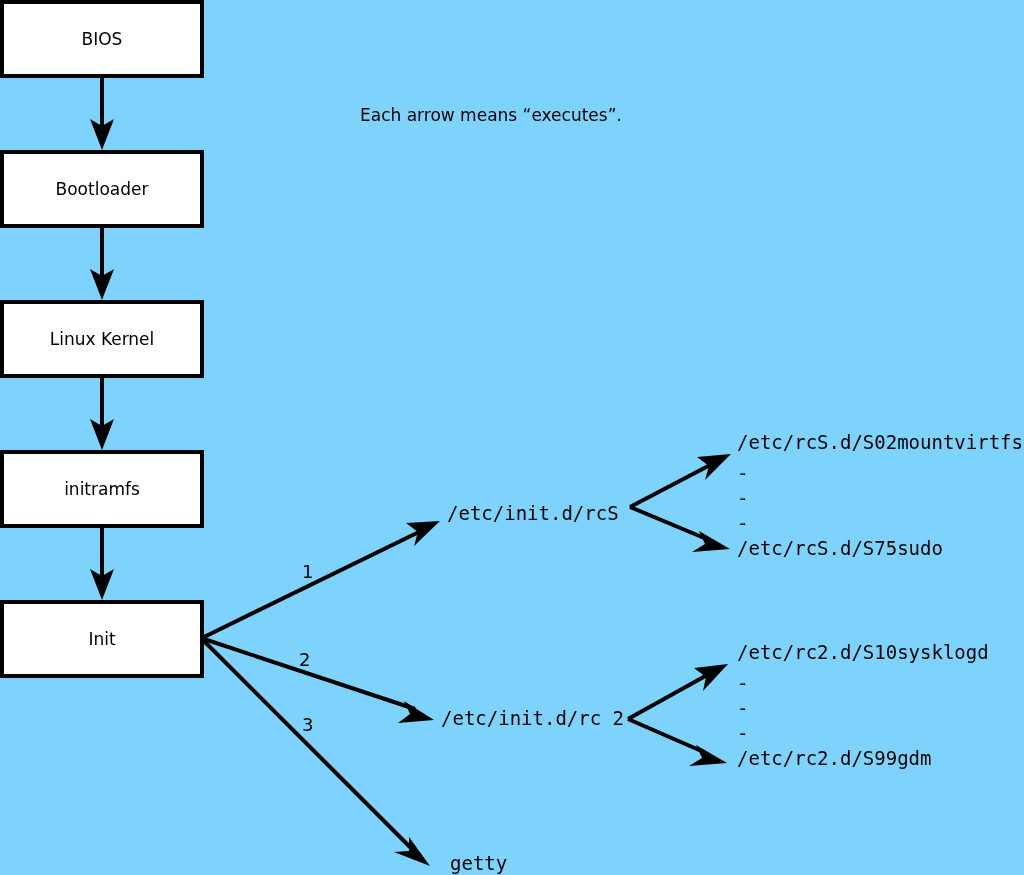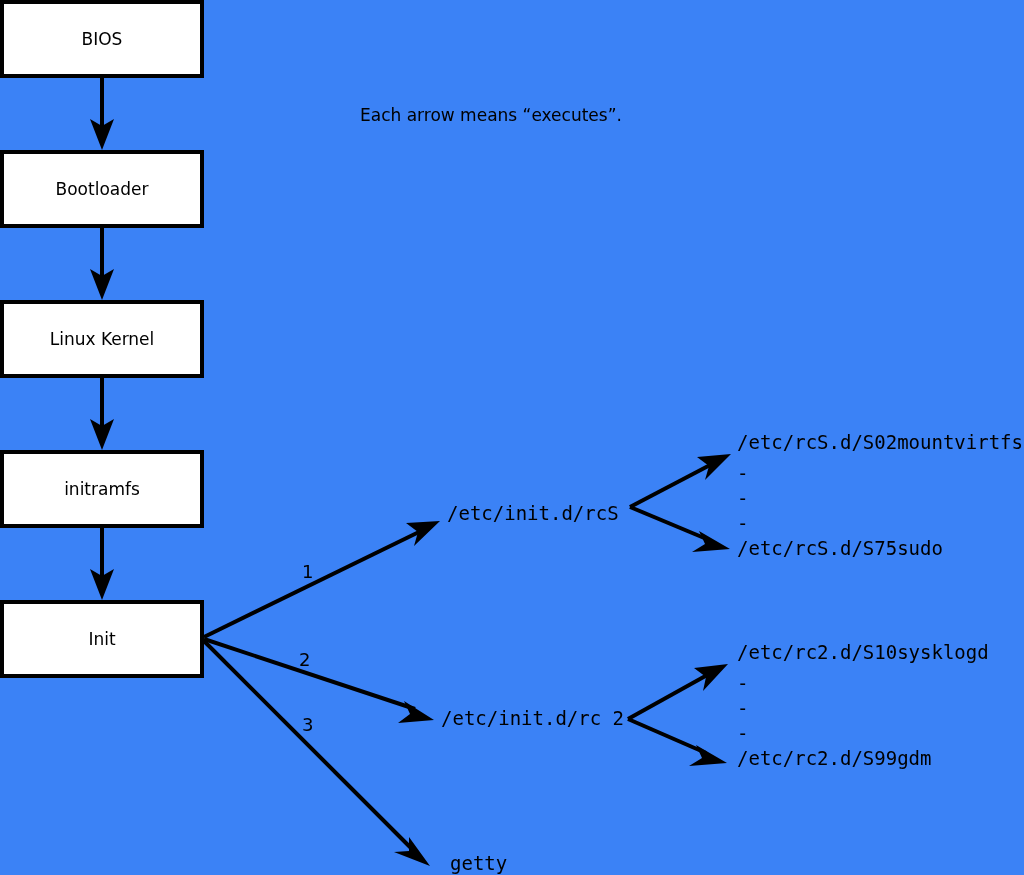--- a/index.html
+++ b/index.html
@@ -7,21 +7,21 @@
     padding: 0;
     background: #ffffff;
   }
   body {
     font-family: "DejaVu Sans", sans-serif;
   }
   #canvas {
     position: relative;
     width: 1024px;
     height: 875px;
-    background: #3b82f6;
+    background: #7dd3fc;
     overflow: hidden;
   }
   #diagram-svg {
     position: absolute;
     top: 0;
     left: 0;
     width: 1024px;
     height: 875px;
   }
   .box-label {

